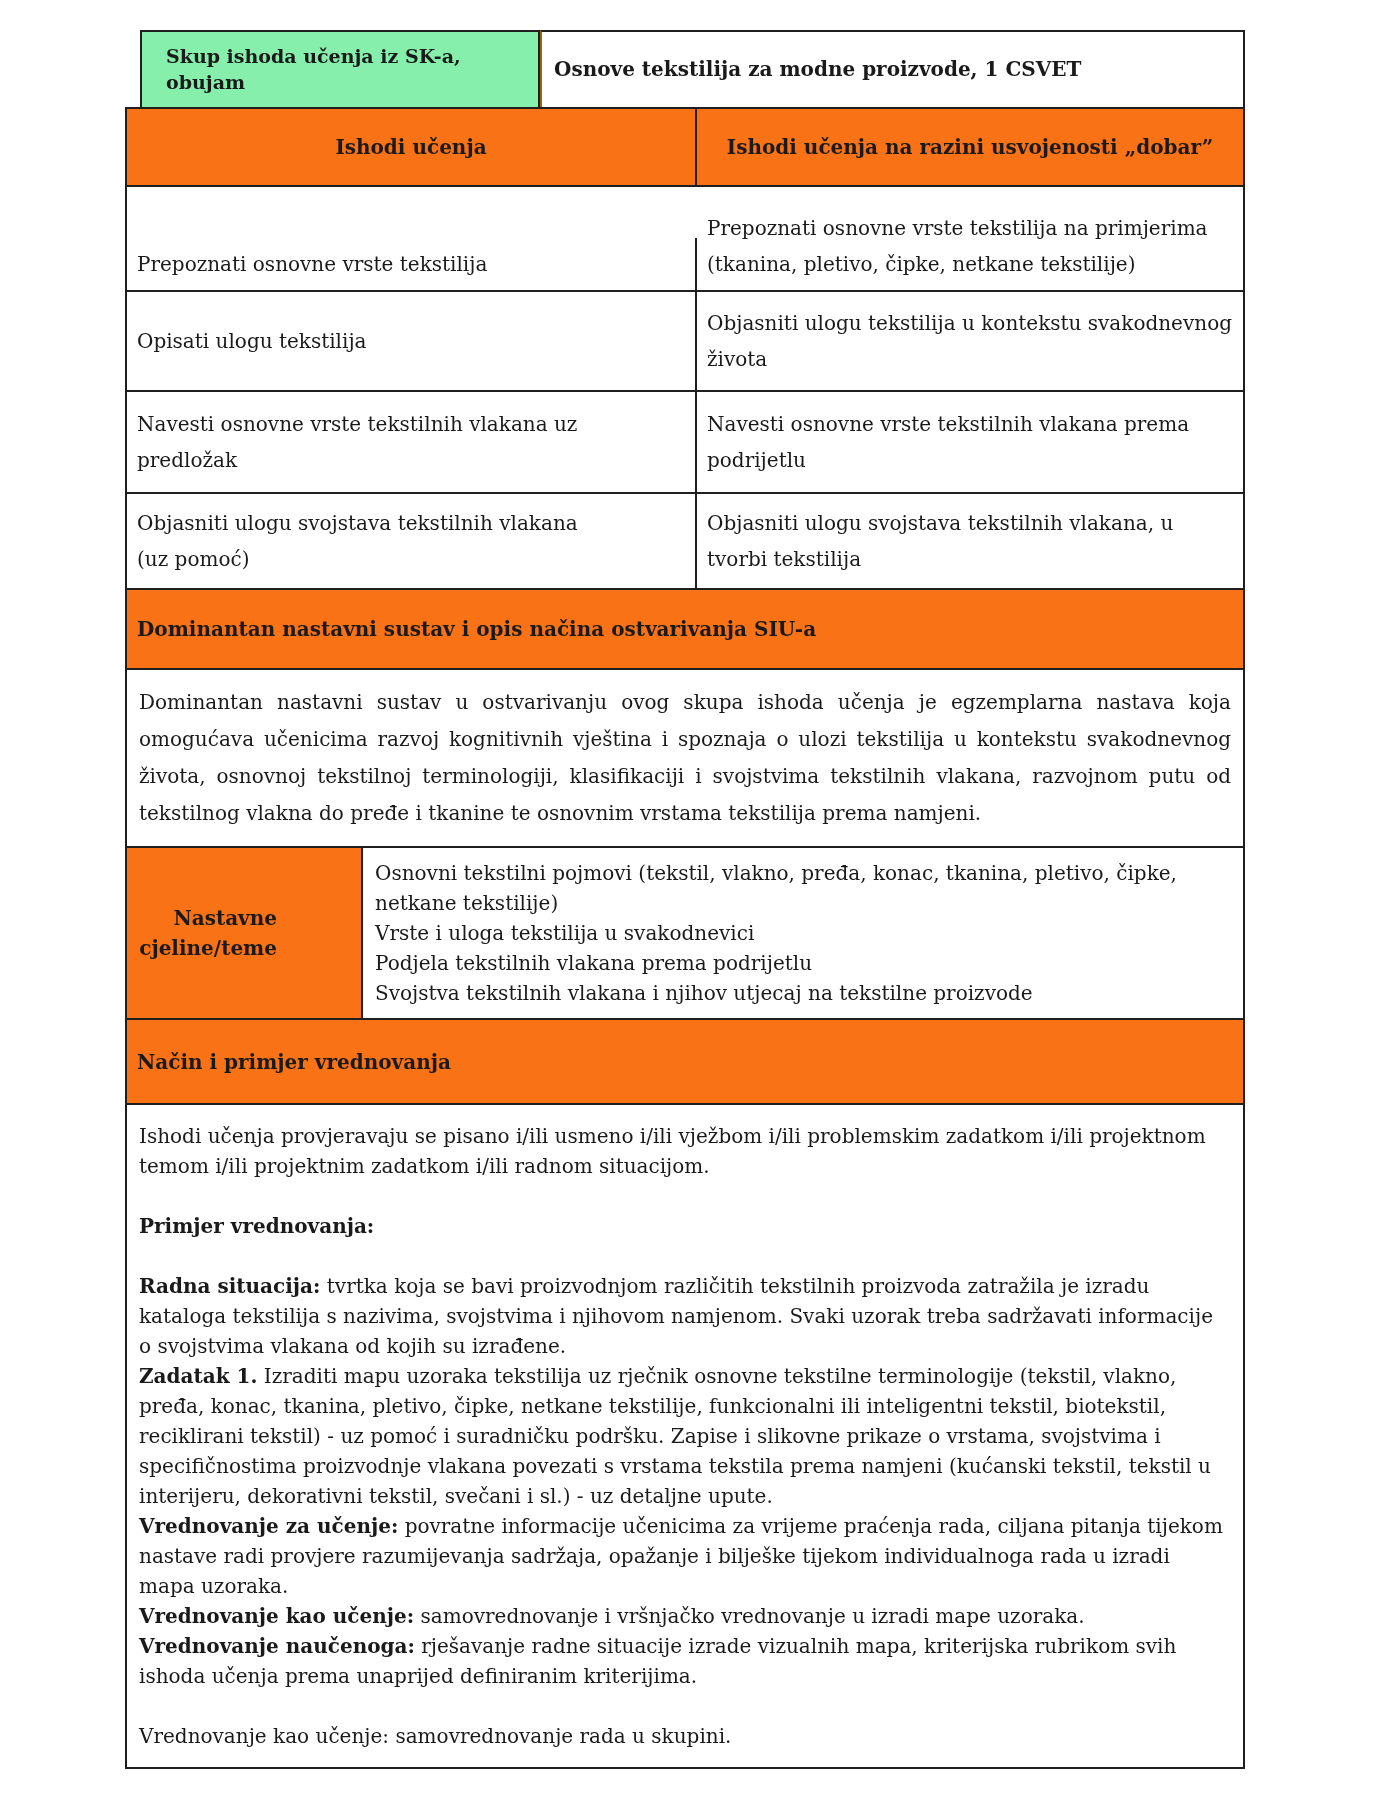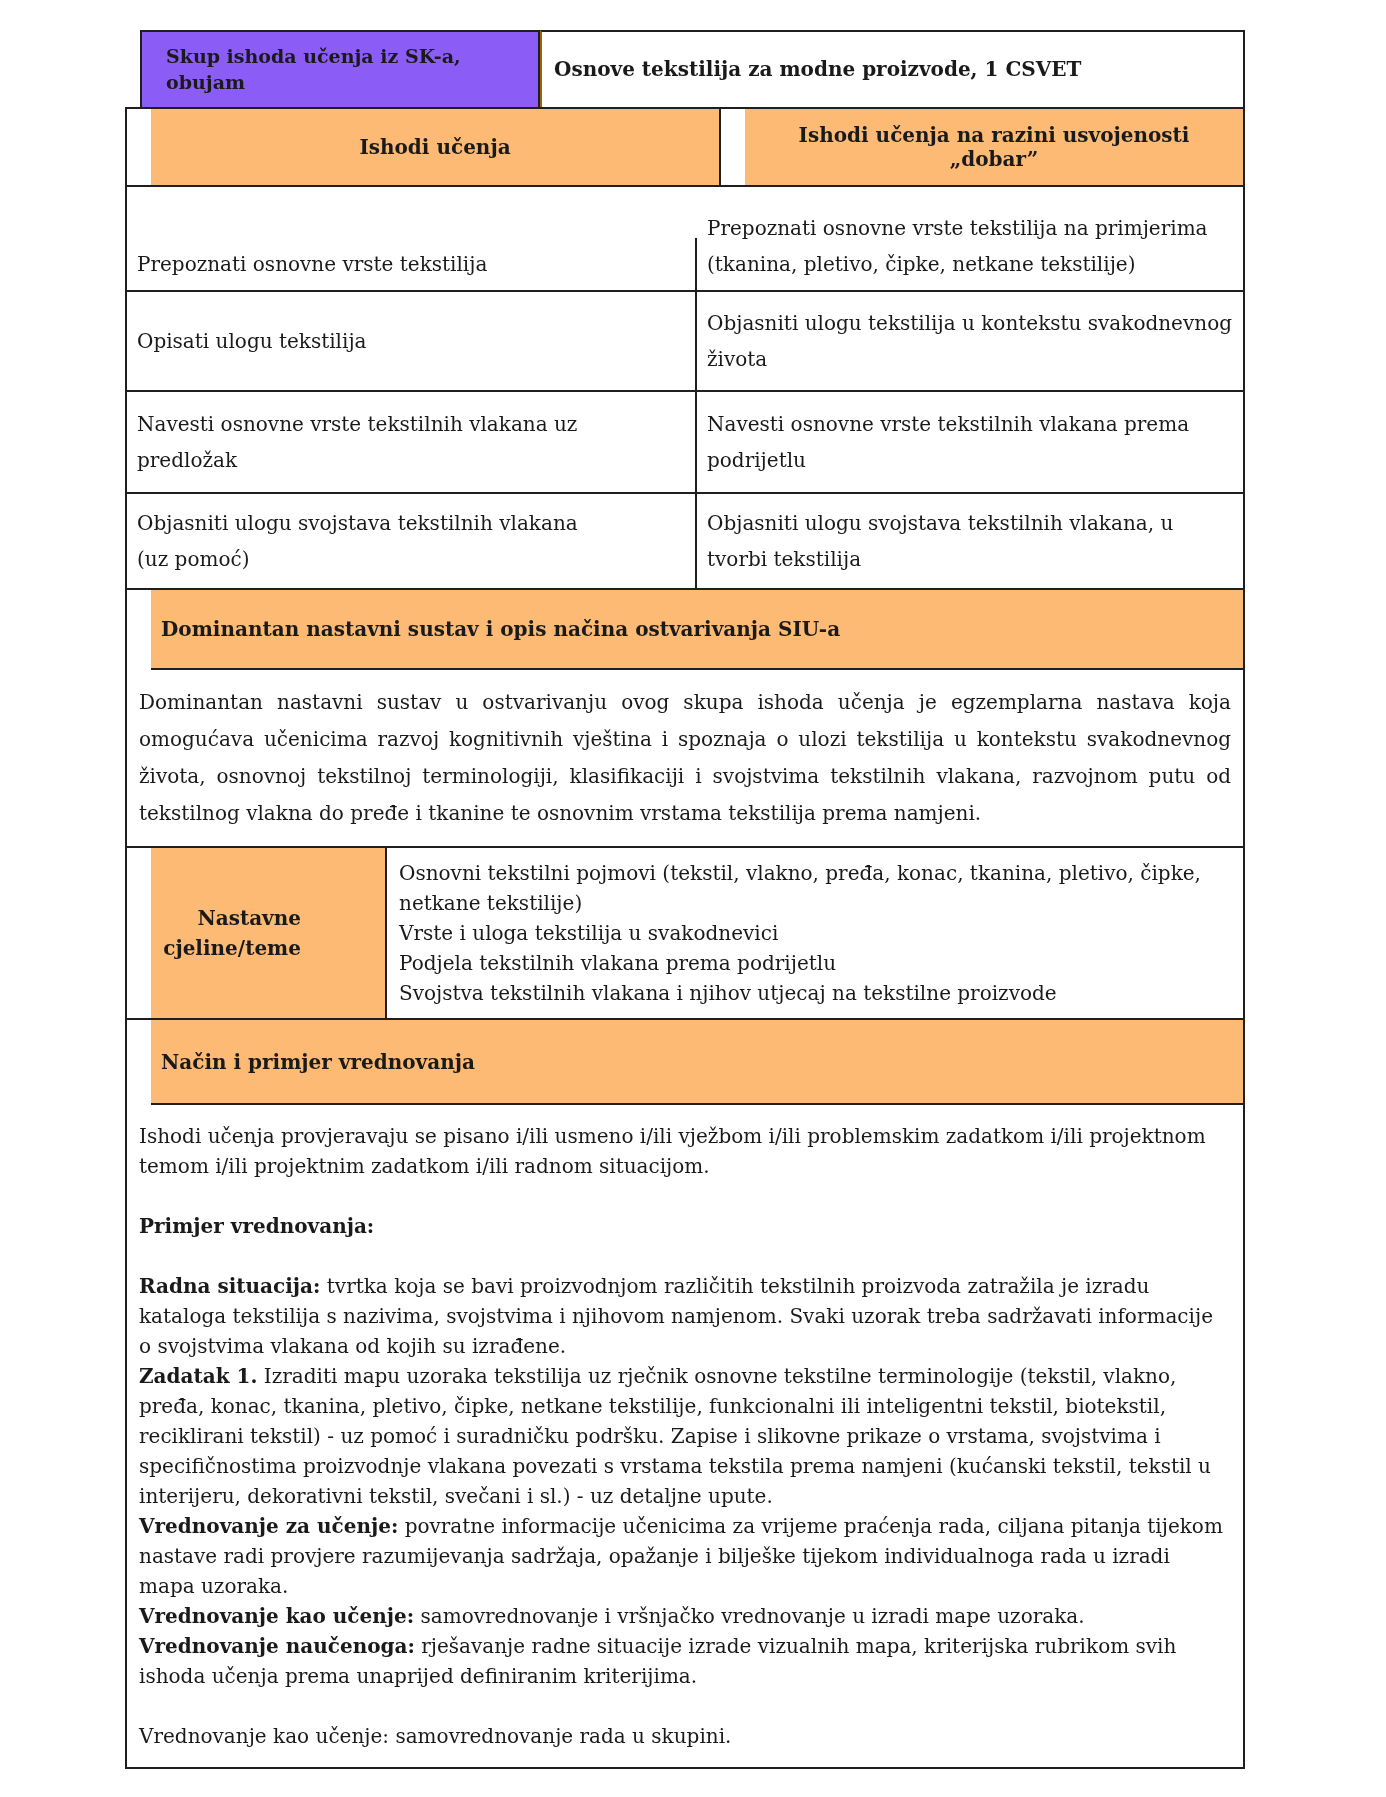--- a/index.html
+++ b/index.html
@@ -34,22 +34,22 @@
   
   .hdr .cell{justify-content:center;text-align:center;font-weight:bold;}
   .hdr{min-height:78px;}
   .col-left{width:570px;}
   .col-right{flex:1;}
   
   .outcome .cell{line-height:1.8;}
   .outcome .col-left .inner{max-width:460px;}
   .outcome .col-right .inner{max-width:530px;}
   
-  .blue-dark{background:#8b5cf6;padding-left:24px;}
-  .blue{background:#fdba74;margin-left:24px;}
+  .blue-dark{background:#86efac;padding-left:24px;}
+  .blue{background:#f97316;}
   
   .section-title{min-height:80px;}
   .section-title .cell{font-weight:bold;width:100%;}
   
   .desc-row{min-height:154px;}
   .desc-row .cell{display:block;padding:14px 12px;line-height:1.85;text-align:justify;}
   
   .units-row{min-height:166px;}
   .units-label{width:236px;text-align:right;}
   .units-label .inner{max-width:140px;font-weight:bold;line-height:1.5;}

